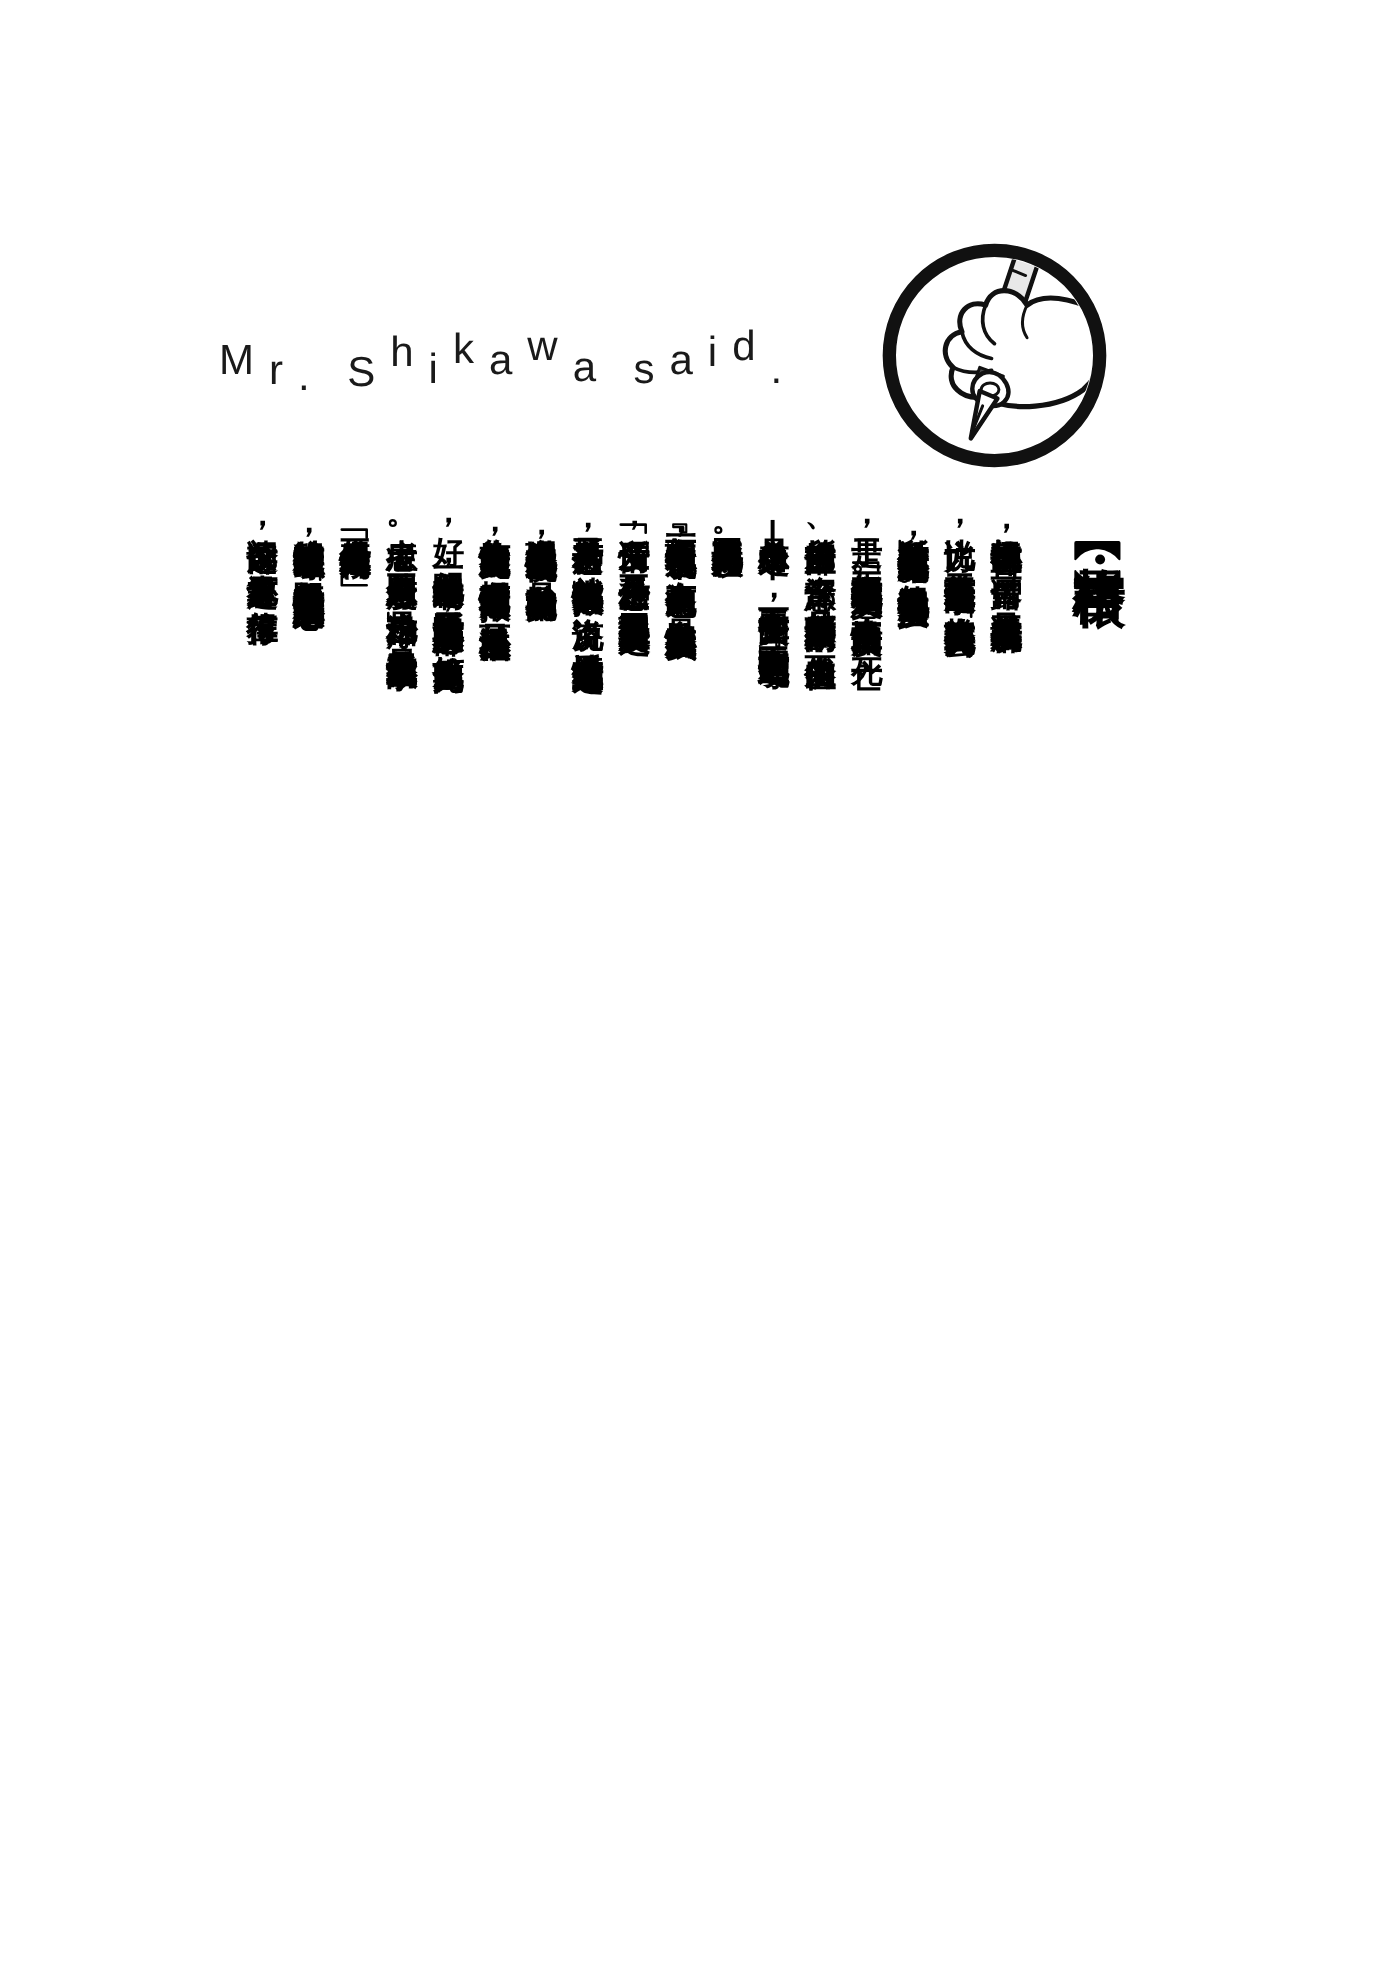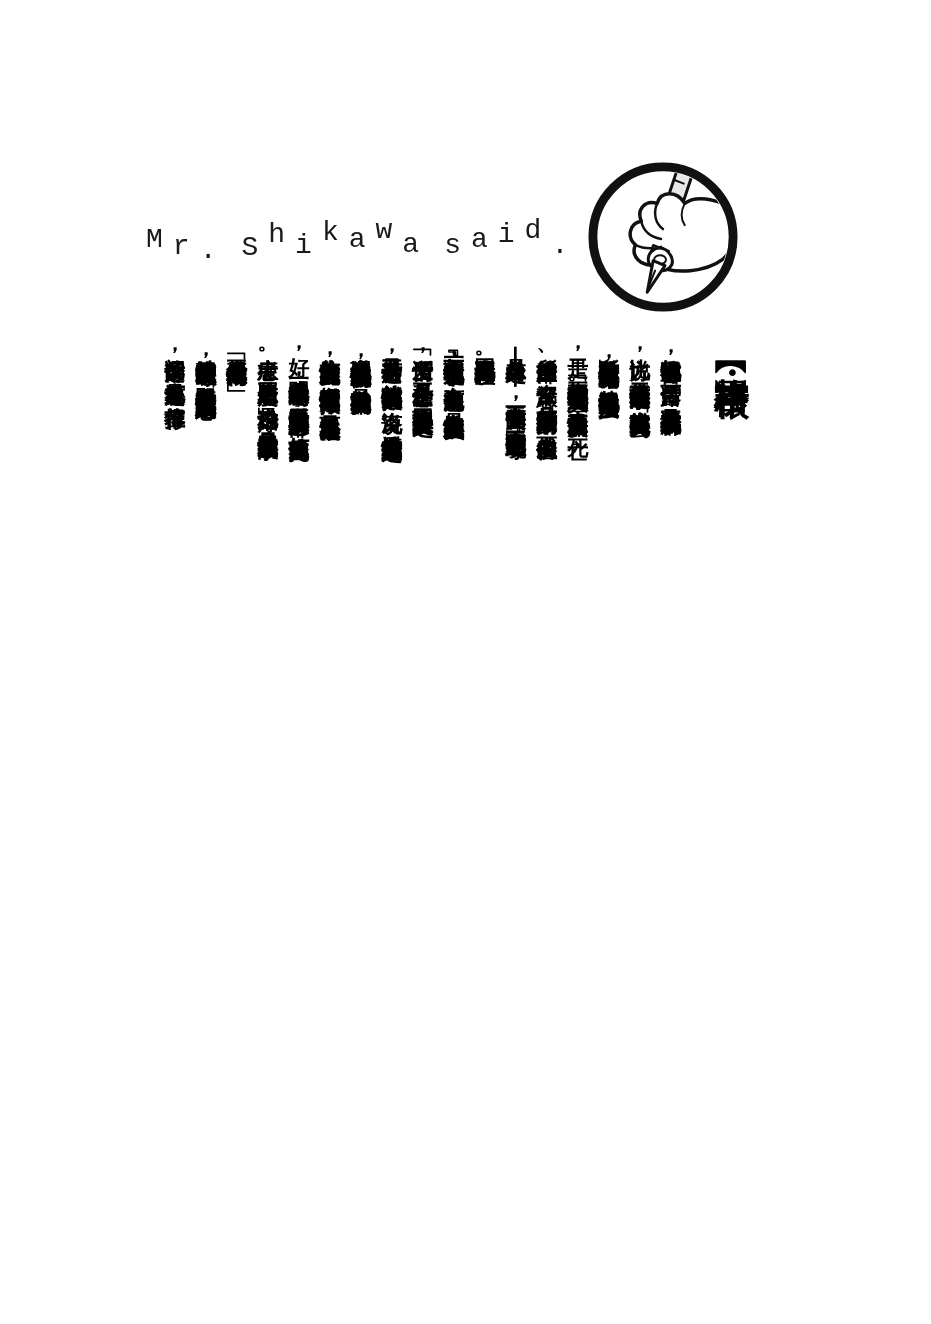--- a/index.html
+++ b/index.html
@@ -10,21 +10,21 @@
     overflow: hidden;
     font-family: "DejaVu Sans", sans-serif;
     color: #000;
   }
 
   
   .caption {
     position: absolute;
     left: 146px; top: 222px;
     width: 460px; height: 70px;
-    font-family: Liberation Mono, monospace;
+    font-family: Liberation Sans, sans-serif;
     font-size: 28px;
     color: #1a1a1a;
     white-space: nowrap;
   }
   .caption span { display: inline-block; margin-right: 10px; }
   .caption .sp { width: 15px; margin-right: 0; }
 
   
   .logo-badge {
     position: absolute;

